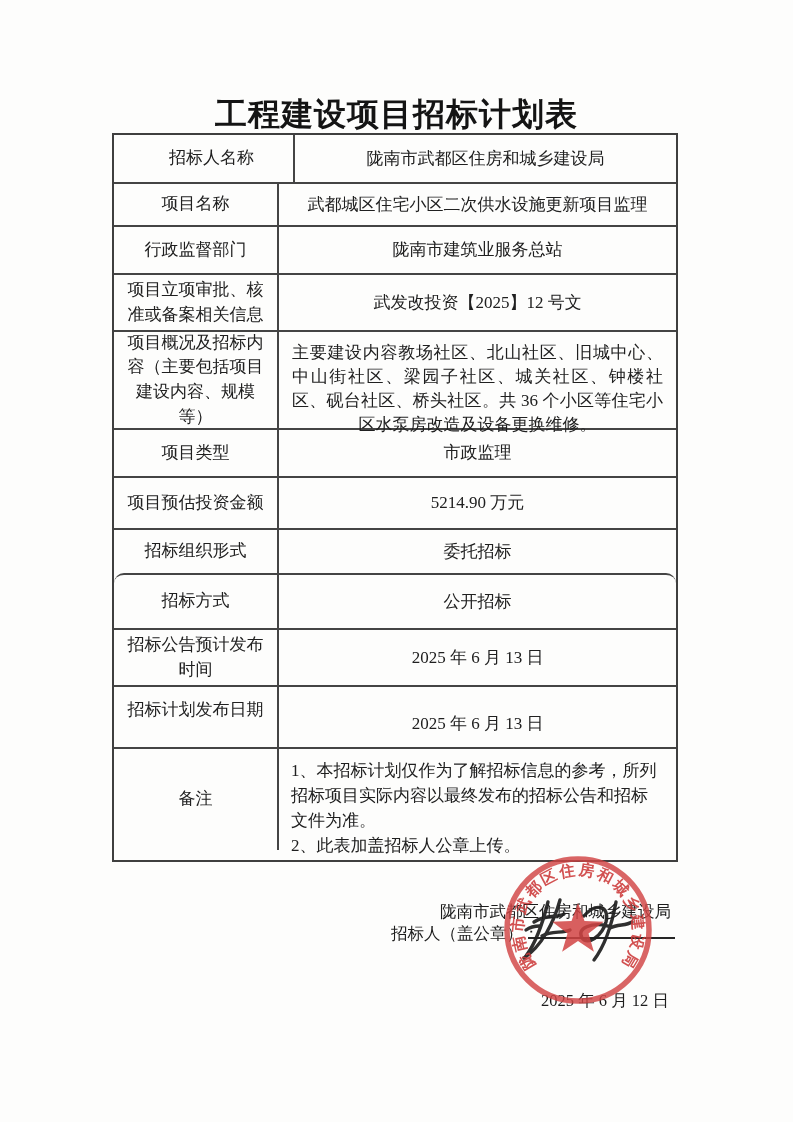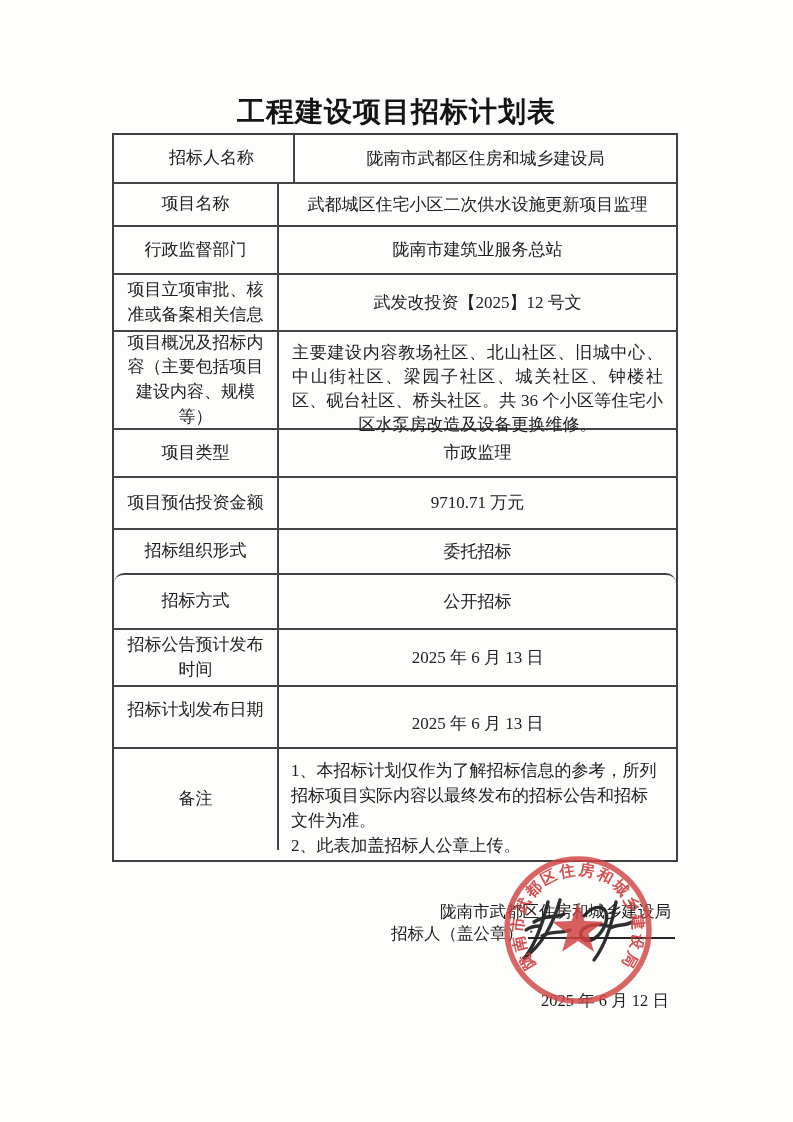--- a/index.html
+++ b/index.html
@@ -15,21 +15,21 @@
     height: 1122px;
     background: #fdfdfc;
     overflow: hidden;
   }
   .doc-title {
     position: absolute;
     left: 0;
     right: 0;
     top: 93px;
     text-align: center;
-    font-size: 28px;
+    font-size: 32px;
     font-weight: bold;
     letter-spacing: 1px;
     color: #141414;
   }
   .doc-table {
     position: absolute;
     left: 112px;
     top: 133px;
     width: 566px;
     height: 729px;
@@ -173,21 +173,21 @@
     <div class="row r4">
       <div class="cell-label">项目概况及招标内容（主要包括项目建设内容、规模等）</div>
       <div class="cell-value">主要建设内容教场社区、北山社区、旧城中心、中山街社区、梁园子社区、城关社区、钟楼社区、砚台社区、桥头社区。共 36 个小区等住宅小区水泵房改造及设备更换维修。</div>
     </div>
     <div class="row r5">
       <div class="cell-label">项目类型</div>
       <div class="cell-value">市政监理</div>
     </div>
     <div class="row r6">
       <div class="cell-label">项目预估投资金额</div>
-      <div class="cell-value">9710.71 万元</div>
+      <div class="cell-value">5214.90 万元</div>
     </div>
     <div class="row r7">
       <div class="cell-label">招标组织形式</div>
       <div class="cell-value">委托招标</div>
     </div>
     <div class="row r8">
       <div class="cell-label">招标方式</div>
       <div class="cell-value">公开招标</div>
     </div>
     <div class="row r9">

